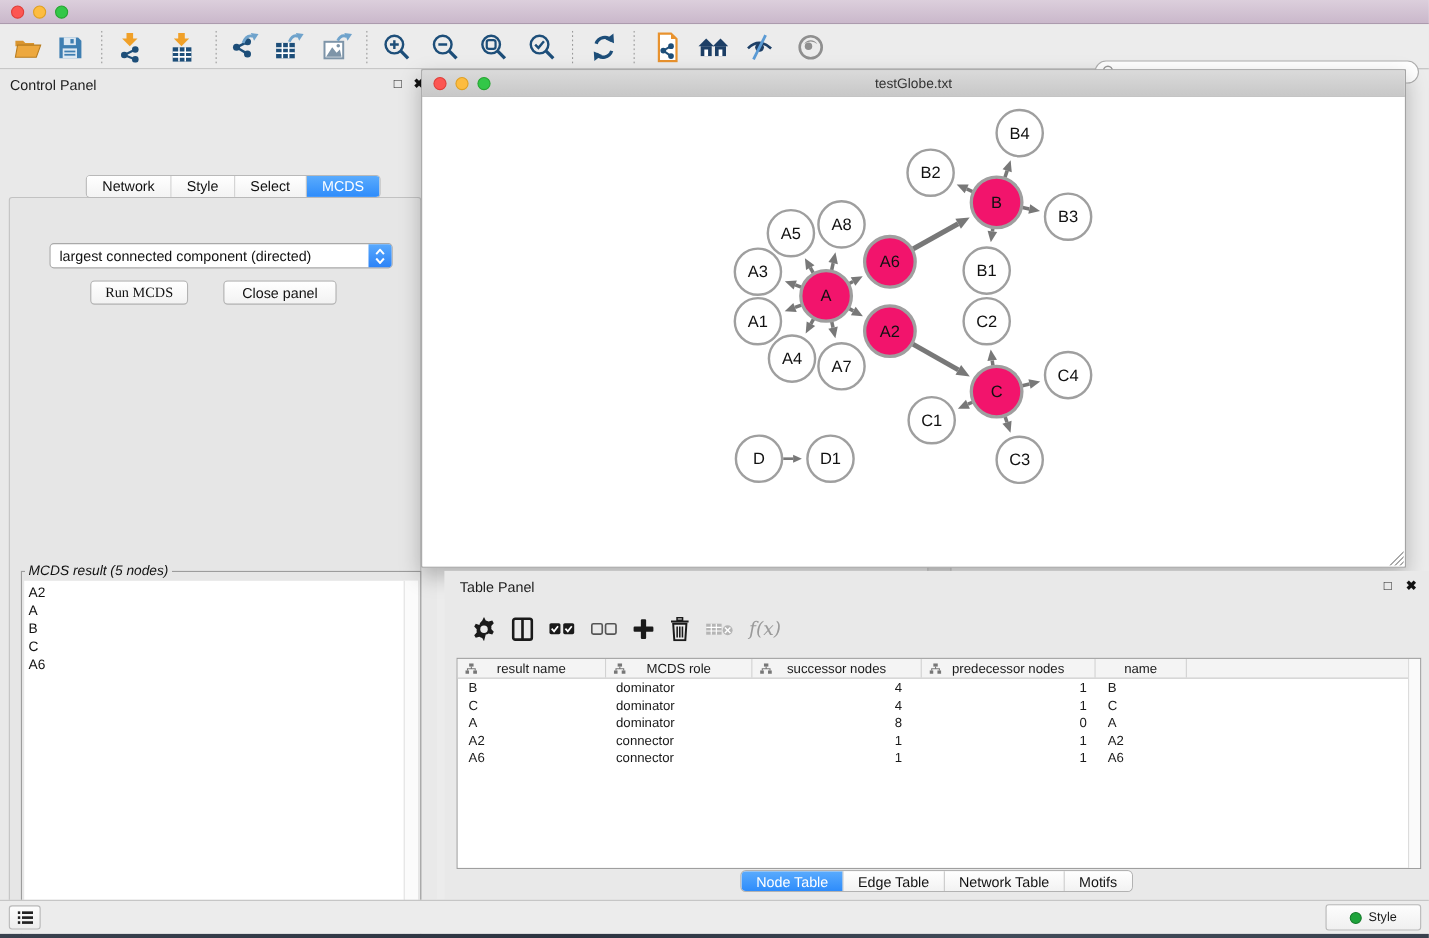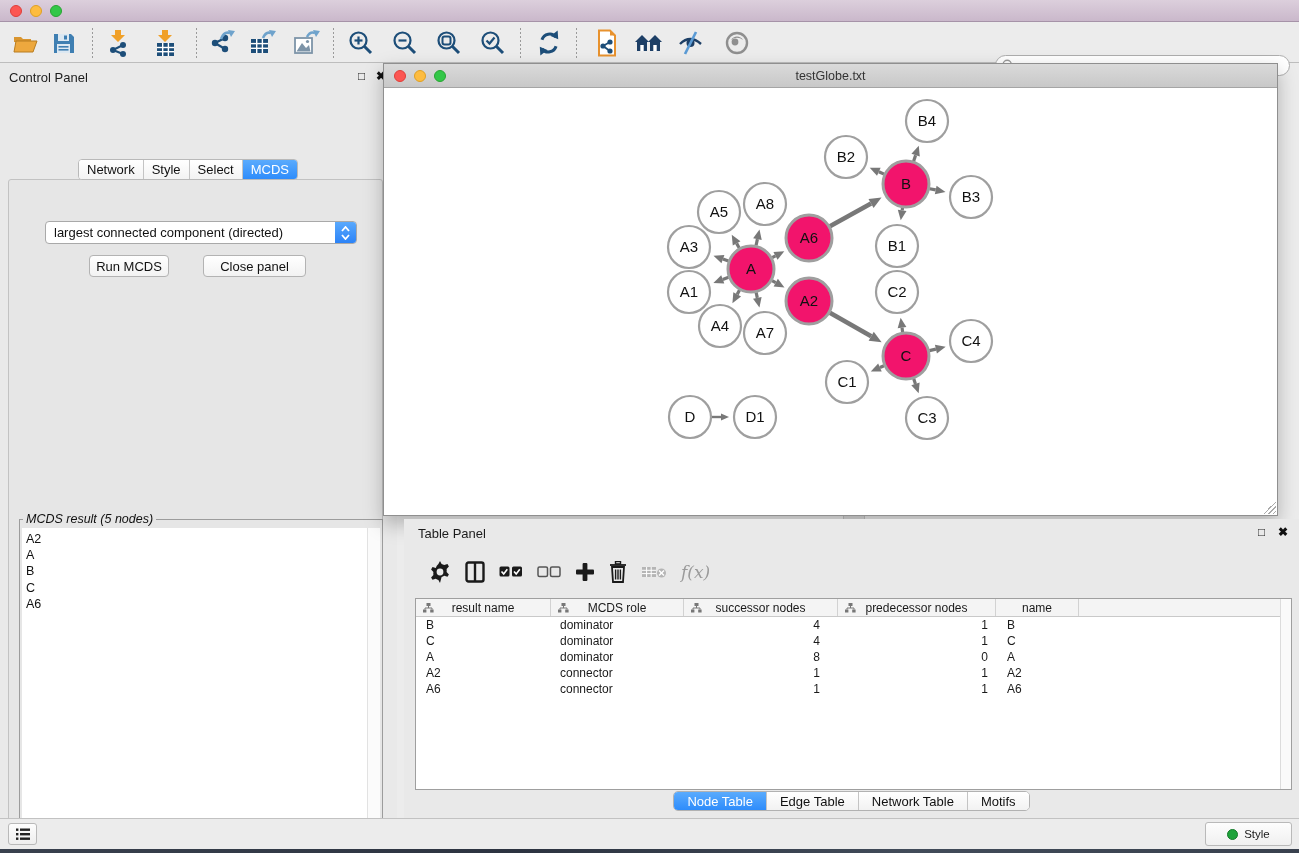--- a/index.html
+++ b/index.html
@@ -39,40 +39,40 @@
   .cp-header { position:absolute; left:0; top:0; width:100%; height:26px; }
   .cp-title { position:absolute; left:9px; top:7px; font-size:13px; color:#1c1c1c; }
   .win-float { position:absolute; font-size:12px; color:#222; top:6px; }
   .win-close { position:absolute; font-size:12px; font-weight:bold; color:#111; top:6px; }
   .cp-header .win-float { left:358px; } .cp-header .win-close { left:376px; }
 
   .cp-tabs { position:absolute; left:78px; top:96px; height:21px; display:flex;
     border:1px solid #b9b9b9; border-radius:4px; overflow:hidden; background:#fff; z-index:3; }
   .cp-tab { height:100%; display:flex; align-items:center; justify-content:center;
     font-size:13px; color:#111; background:linear-gradient(#ffffff,#f3f3f3);
-    border-right:1px solid #c4c4c4; padding:0 8px; }
+    border-right:1px solid #c4c4c4; padding:0 14px; }
   .cp-tab:last-child { border-right:none; }
   .cp-tab.active { background:linear-gradient(#5aabfd,#2e8cfb); color:#fff; }
 
   .cp-body { position:absolute; left:8px; top:116px; width:375px; height:691px;
     border:1px solid #c2c2c2; border-radius:3px; background:#e6e6e6; }
   .opt-label { position:absolute; left:0; width:100%; top:20px; text-align:center;
     font-size:13px; color:#111; }
   .dropdown { position:absolute; left:36px; top:41px; width:312px; height:23px;
     background:#fff; border:1px solid #a9a9a9; border-radius:4px;
     display:flex; align-items:center; }
   .dropdown .dd-text { flex:1; font-size:13px; color:#111; padding-left:8px;
     white-space:nowrap; overflow:hidden; }
   .dd-stepper { width:21px; height:100%; border-radius:0 3px 3px 0;
     background:linear-gradient(#59a9fd,#2c83f7); display:flex; flex-direction:column;
     align-items:center; justify-content:center; gap:2px; }
   .btn { position:absolute; height:22px; background:linear-gradient(#ffffff,#f2f2f2);
     border:1px solid #b3b3b3; border-radius:4px; font-size:13px; color:#111;
     display:flex; align-items:center; justify-content:center; }
-  #run-mcds { left:80px; top:75px; width:80px; }
+  #run-mcds { left:73px; top:75px; width:89px;font-family:Liberation Serif, serif; }
   #close-panel { left:194px; top:75px; width:103px; }
 
   fieldset.mcds-result { position:absolute; left:10px; top:332px; width:364px; height:348px;
     border:1px solid #9c9c9c; background:#e6e6e6; }
   fieldset.mcds-result legend { font-size:12.5px; color:#111; margin-left:3px; padding:0 3px;font-style:italic; }
   .mcds-list { position:absolute; left:2px; top:2px; right:2px; bottom:2px; background:#fff;
     font-size:12.5px; color:#111; padding:3px 0 0 4px; line-height:16.2px; overflow:hidden; }
   .mcds-scroll { position:absolute; top:2px; right:2px; bottom:2px; width:13px;
     background:#fbfbfb; border-left:1px solid #e2e2e2; }
 

